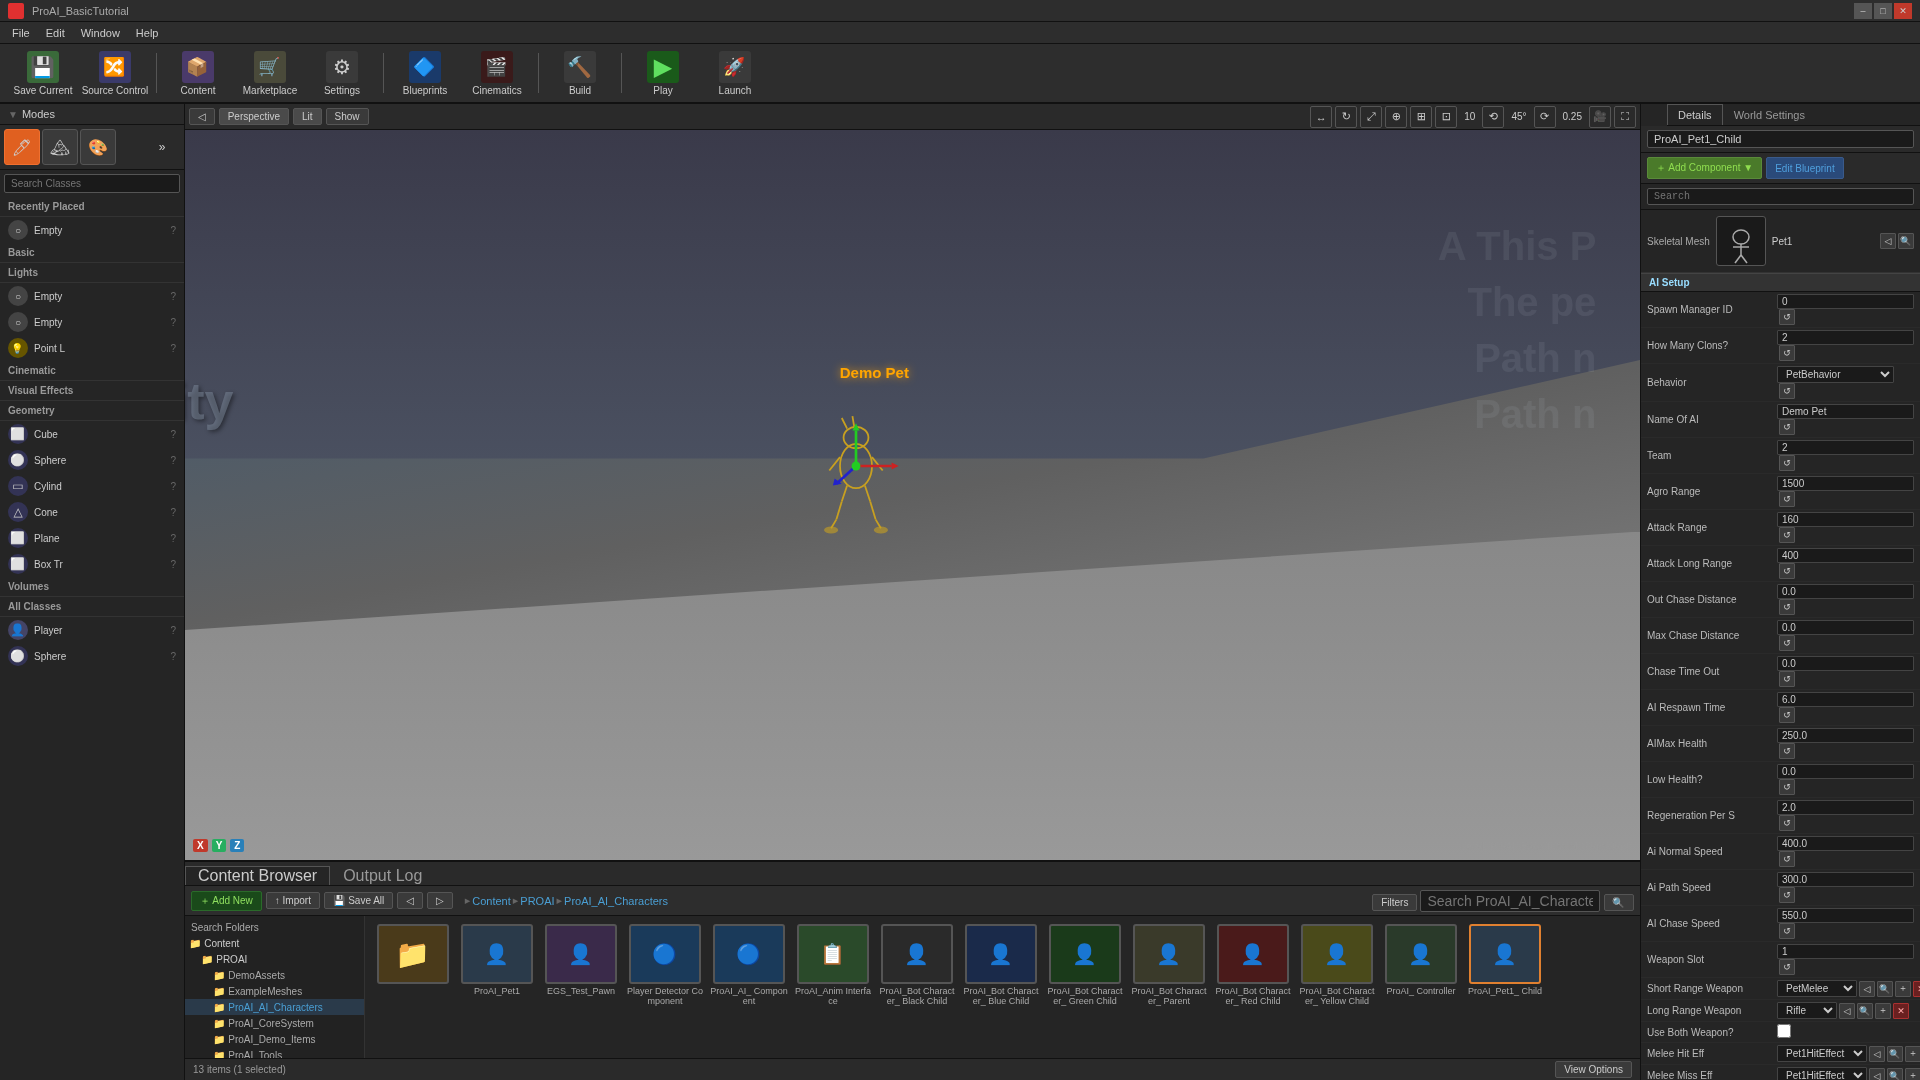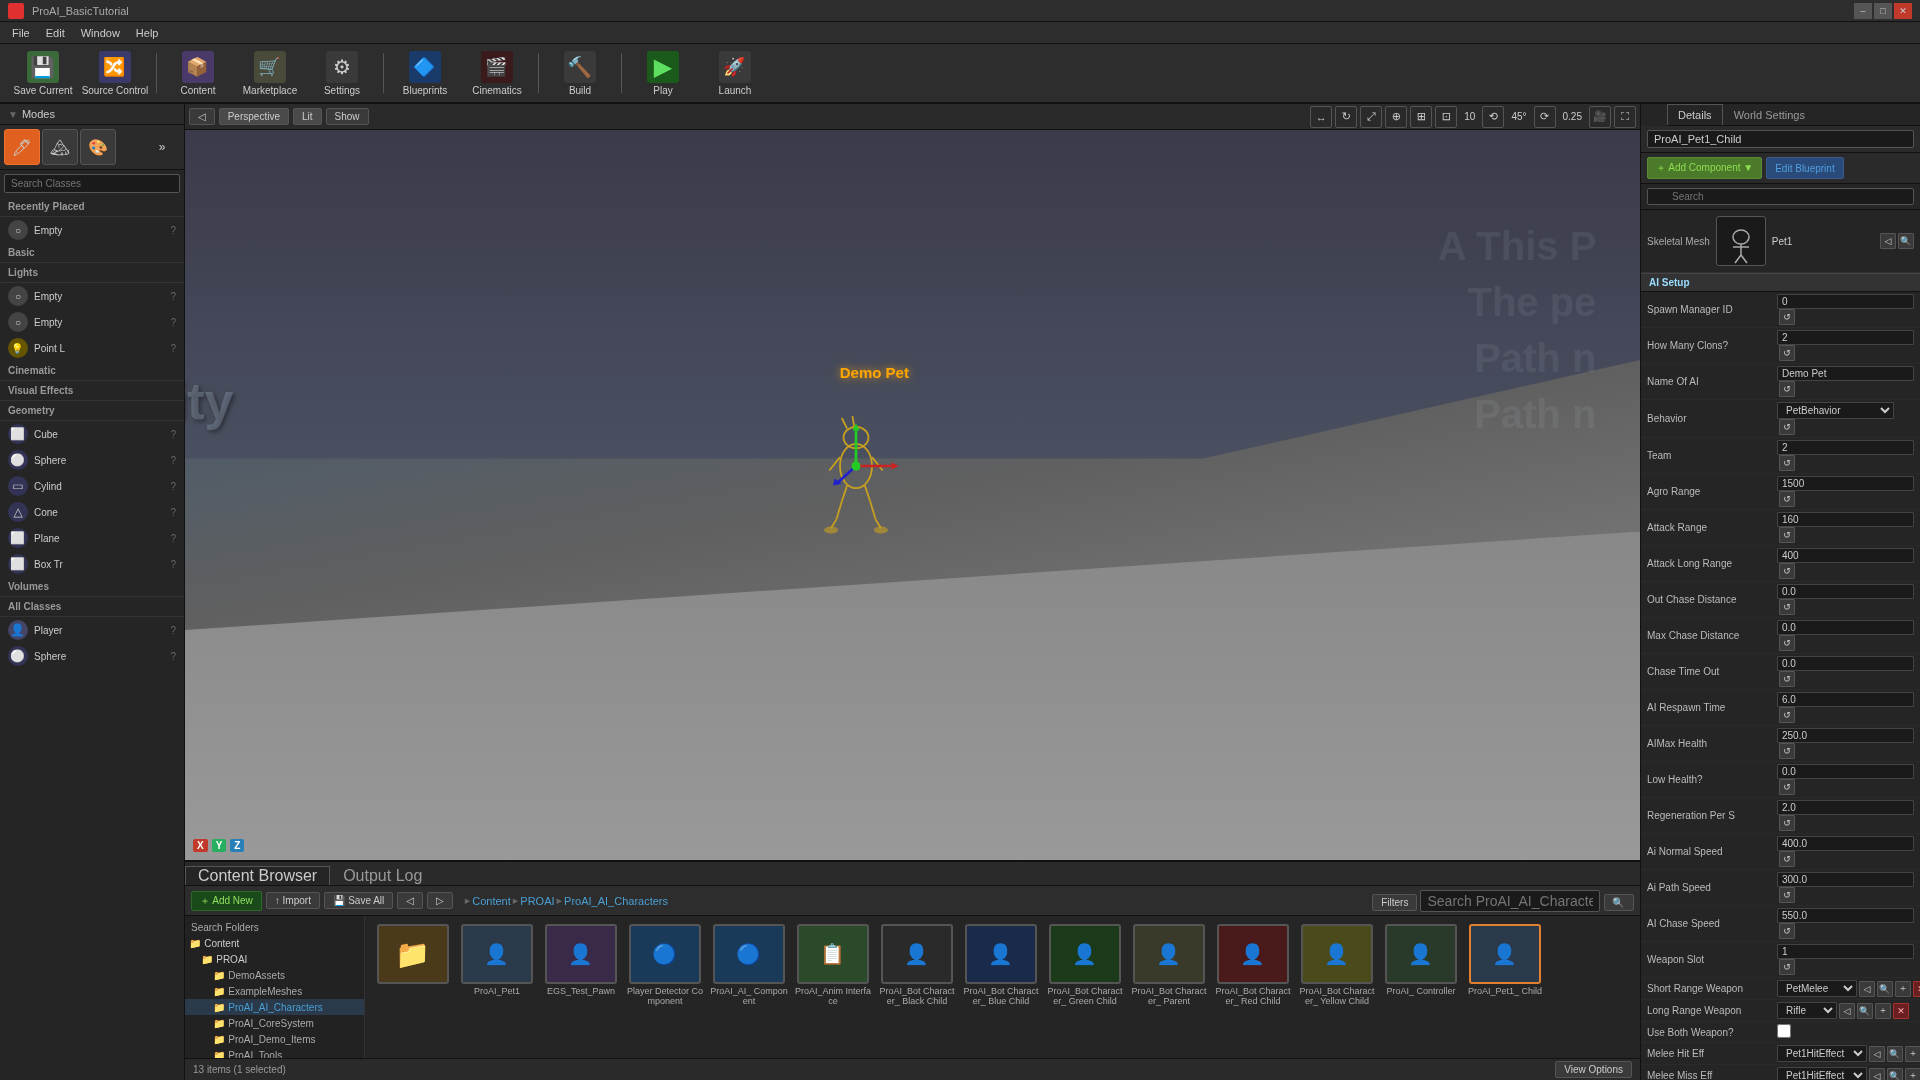--- a/index.html
+++ b/index.html
@@ -512,21 +512,21 @@
     </div>
     <div id="right-actions">
       <button class="ra-btn primary">
         ＋ <span>Add Component</span> ▼
       </button>
       <button class="ra-btn blueprint">
         <span>Edit Blueprint</span>
       </button>
     </div>
     <div id="search-comp">
-      <input type="text" style="width: 100%; background: rgb(26, 26, 26); border: 1px solid rgb(85, 85, 85); color: rgb(204, 204, 204); padding: 2px 24px; font-size: 10px; border-radius: 2px;" placeholder="Search">
+      <input type="text" style="width: 100%; background: rgb(26, 26, 26); border: 1px solid rgb(85, 85, 85); color: rgb(204, 204, 204); padding: 2px 6px; font-size: 10px; border-radius: 2px; font-family: Liberation Mono, monospace;" placeholder="Search">
     </div>
 
     <div id="skel-mesh">
       <span id="skel-mesh-label">Skeletal Mesh</span>
       <div id="skel-mesh-preview">
         <svg width="40" height="48" viewBox="0 0 40 48">
           <ellipse cx="20" cy="20" rx="8" ry="7" fill="none" stroke="#aaa" stroke-width="1.5"></ellipse>
           <line x1="20" y1="27" x2="20" y2="38" stroke="#aaa" stroke-width="1.5"></line>
           <line x1="12" y1="30" x2="28" y2="30" stroke="#aaa" stroke-width="1.5"></line>
           <line x1="20" y1="38" x2="14" y2="46" stroke="#aaa" stroke-width="1.5"></line>
@@ -551,32 +551,32 @@
         </div>
       </div>
       <div class="prop-row">
         <span class="prop-label">How Many Clons?</span>
         <div class="prop-value">
           <input class="prop-input" type="text" value="2" style="">
           <span class="prop-mini-btn" style="display:inline-flex;margin-left:2px;">↺</span>
         </div>
       </div>
       <div class="prop-row">
-        <span class="prop-label">Name Of AI</span>
-        <div class="prop-value">
-          <input class="prop-input" type="text" value="Demo Pet" style="">
-          <span class="prop-mini-btn" style="display:inline-flex;margin-left:2px;">↺</span>
-        </div>
-      </div>
-      <div class="prop-row">
         <span class="prop-label">Behavior</span>
         <div class="prop-value">
           <select class="prop-select" style="width:calc(100% - 20px);">
             <option>PetBehavior</option>
           </select>
+          <span class="prop-mini-btn" style="display:inline-flex;margin-left:2px;">↺</span>
+        </div>
+      </div>
+      <div class="prop-row">
+        <span class="prop-label">Name Of AI</span>
+        <div class="prop-value">
+          <input class="prop-input" type="text" value="Demo Pet" style="">
           <span class="prop-mini-btn" style="display:inline-flex;margin-left:2px;">↺</span>
         </div>
       </div>
       <div class="prop-row">
         <span class="prop-label">Team</span>
         <div class="prop-value">
           <input class="prop-input" type="text" value="2" style="">
           <span class="prop-mini-btn" style="display:inline-flex;margin-left:2px;">↺</span>
         </div>
       </div>

